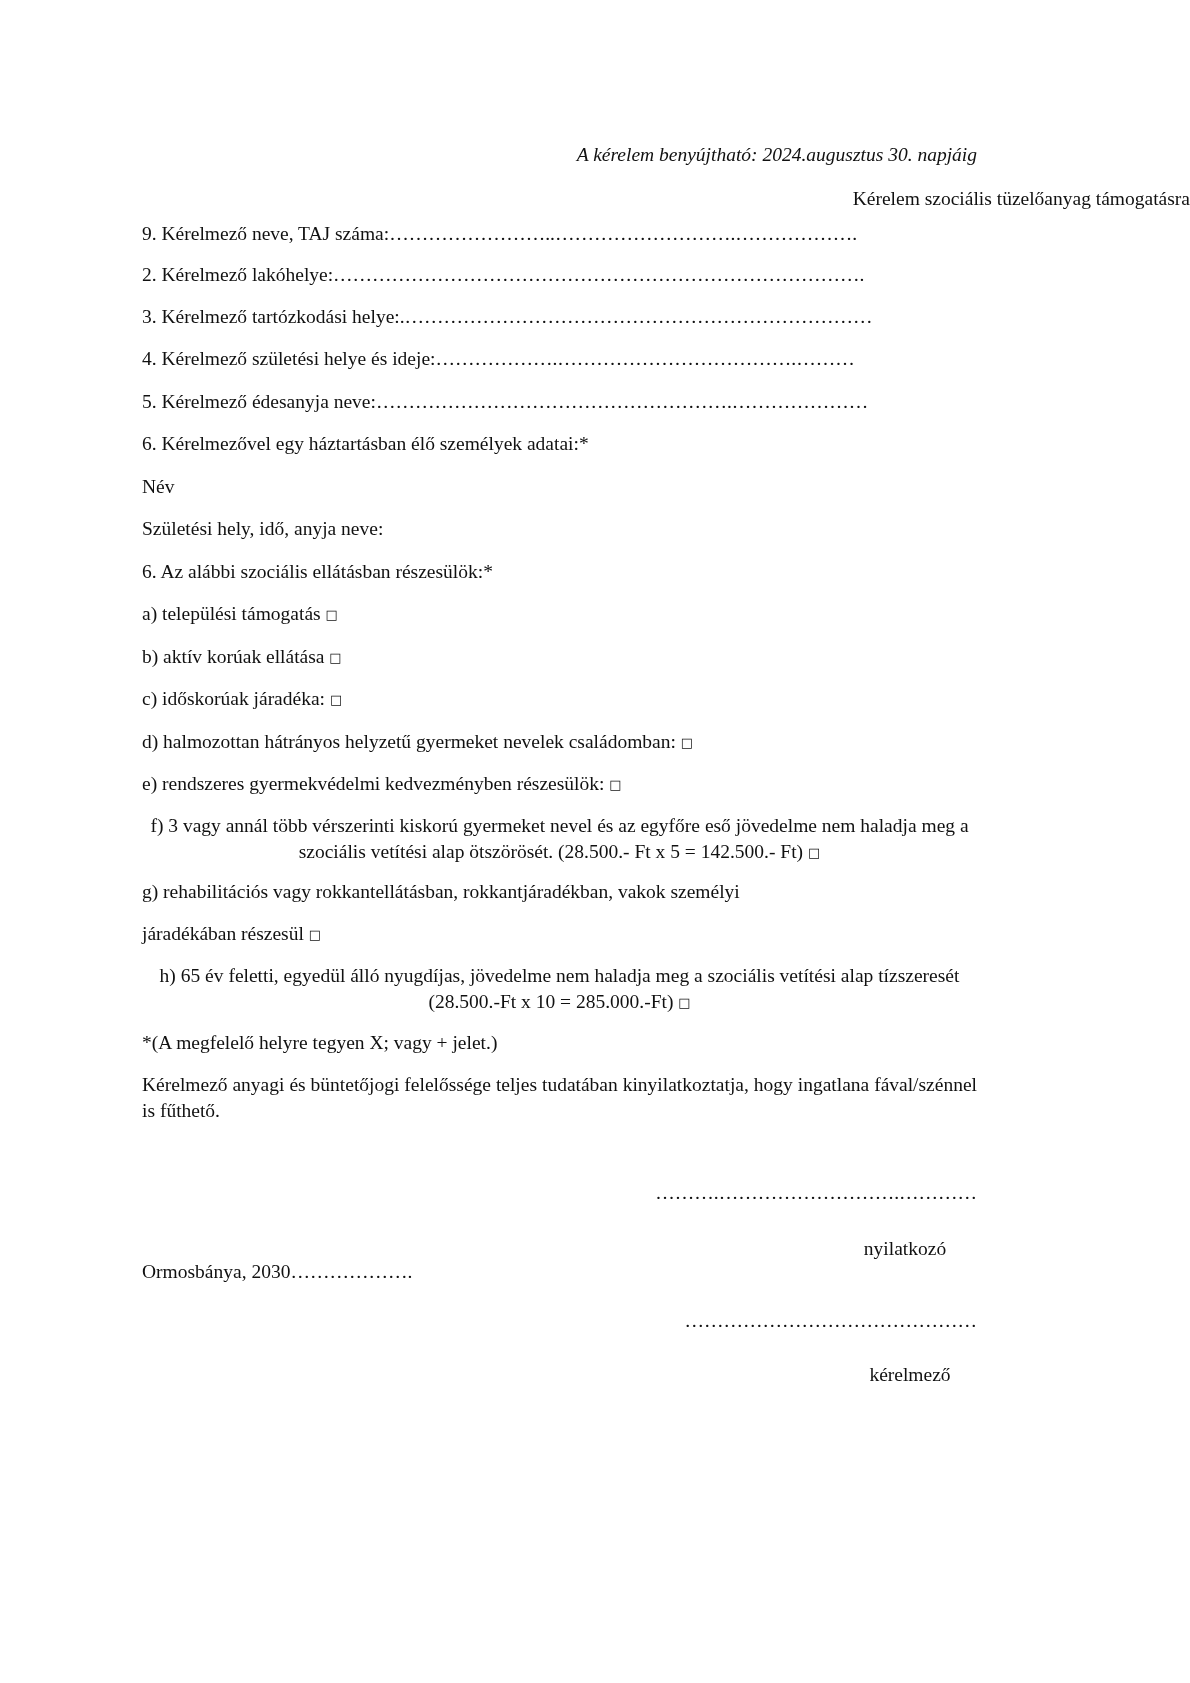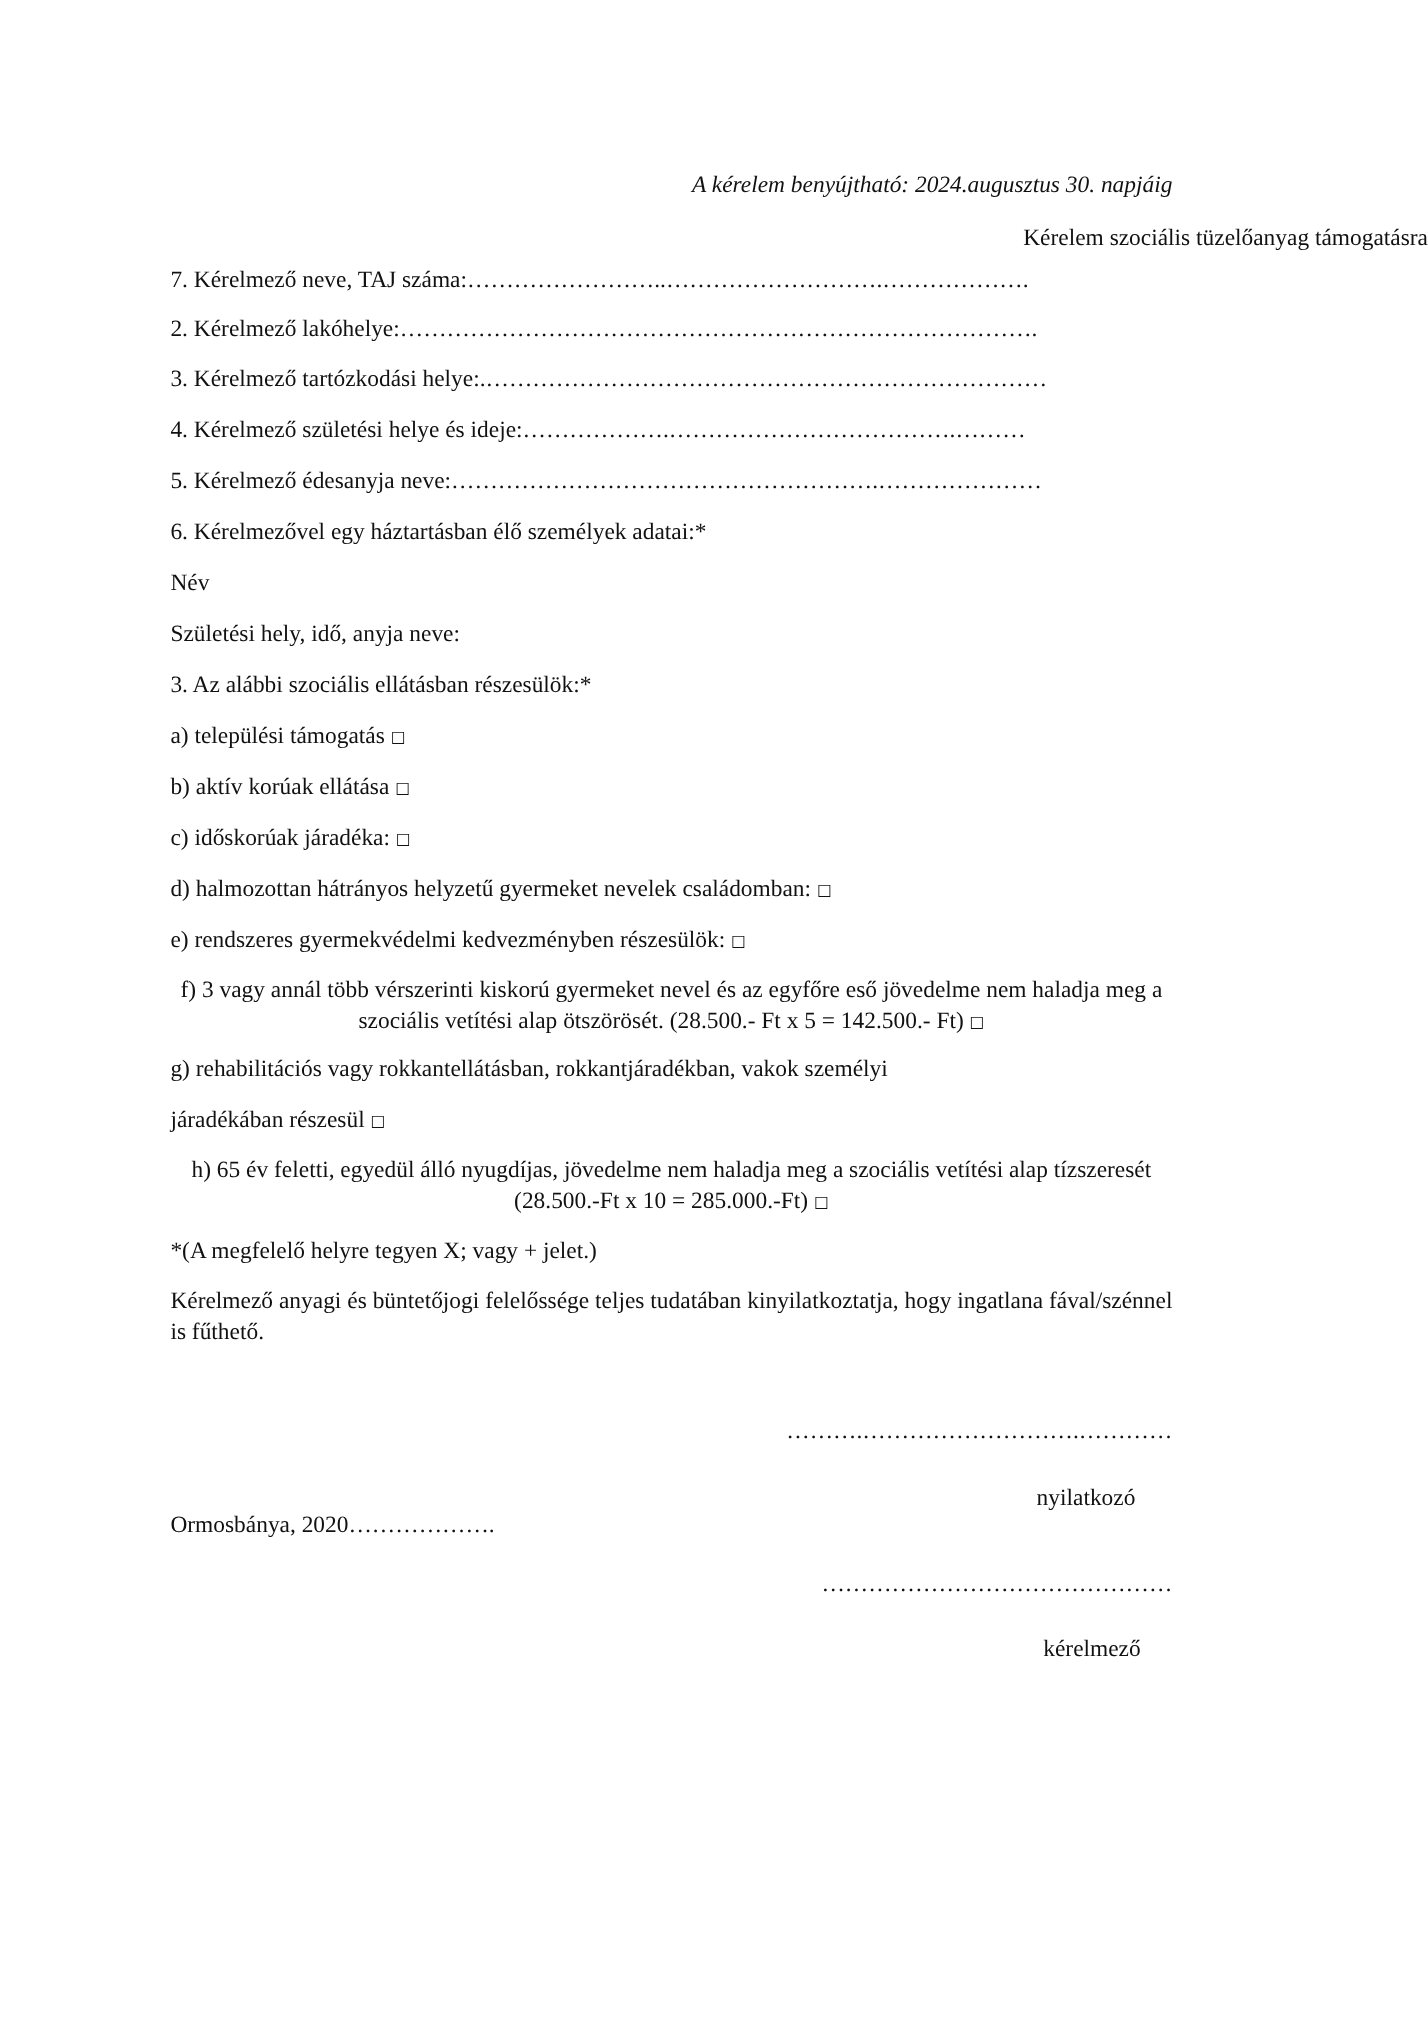--- a/index.html
+++ b/index.html
@@ -17,31 +17,31 @@
   .check { font-family: "DejaVu Sans", sans-serif; font-size: 13px; position: relative; top: -1px; }
 </style>
 </head>
 <body>
 
 <div class="page">
 
   <div class="abs deadline">A kérelem benyújtható: 2024.augusztus 30. napjáig</div>
   <div class="abs title">Kérelem szociális tüzelőanyag támogatásra</div>
 
-  <div class="abs line" style="top:222px">7. Kérelmező neve, TAJ száma:……………………..……………………….……………….</div>
+  <div class="abs line" style="top:222px">9. Kérelmező neve, TAJ száma:……………………..……………………….……………….</div>
   <div class="abs line" style="top:263px">2. Kérelmező lakóhelye:……………………………………………………………………….</div>
   <div class="abs line" style="top:305px">3. Kérelmező tartózkodási helye:.………………………………………………………………</div>
   <div class="abs line" style="top:347px">4. Kérelmező születési helye és ideje:……………….……………………………….………</div>
   <div class="abs line" style="top:390px">5. Kérelmező édesanyja neve:……………………………………………….…………………</div>
 
   <div class="abs line" style="top:432px">6. Kérelmezővel egy háztartásban élő személyek adatai:*</div>
   <div class="abs line" style="top:475px">Név</div>
   <div class="abs line" style="top:517px">Születési hely, idő, anyja neve:</div>
 
-  <div class="abs line" style="top:560px">3. Az alábbi szociális ellátásban részesülök:*</div>
+  <div class="abs line" style="top:560px">6. Az alábbi szociális ellátásban részesülök:*</div>
 
   <div class="abs line" style="top:602px">
     <span>a) települési támogatás</span>
     <span class="check">□</span>
   </div>
   <div class="abs line" style="top:645px">
     <span>b) aktív korúak ellátása</span>
     <span class="check">□</span>
   </div>
   <div class="abs line" style="top:687px">
@@ -70,18 +70,18 @@
     <span class="check">□</span>
   </div>
 
   <div class="abs line" style="top:1031px">*(A megfelelő helyre tegyen X; vagy + jelet.)</div>
 
   <div class="abs para justify" style="top:1072px">Kérelmező anyagi és büntetőjogi felelőssége teljes tudatában kinyilatkoztatja, hogy ingatlana fával/szénnel is fűthető.</div>
 
   <div class="abs sig-dots" style="top:1181px">……….……………………….…………</div>
   <div class="abs sig-label" style="top:1222px; left:855px; width:100px;">nyilatkozó</div>
 
-  <div class="abs line" style="top:1260px">Ormosbánya, 2020……………….</div>
+  <div class="abs line" style="top:1260px">Ormosbánya, 2030……………….</div>
 
   <div class="abs sig-dots" style="top:1309px">………………………………………</div>
   <div class="abs sig-label" style="top:1348px; left:855px; width:110px;">kérelmező</div>
 
 </div>
 
 </body></html>

